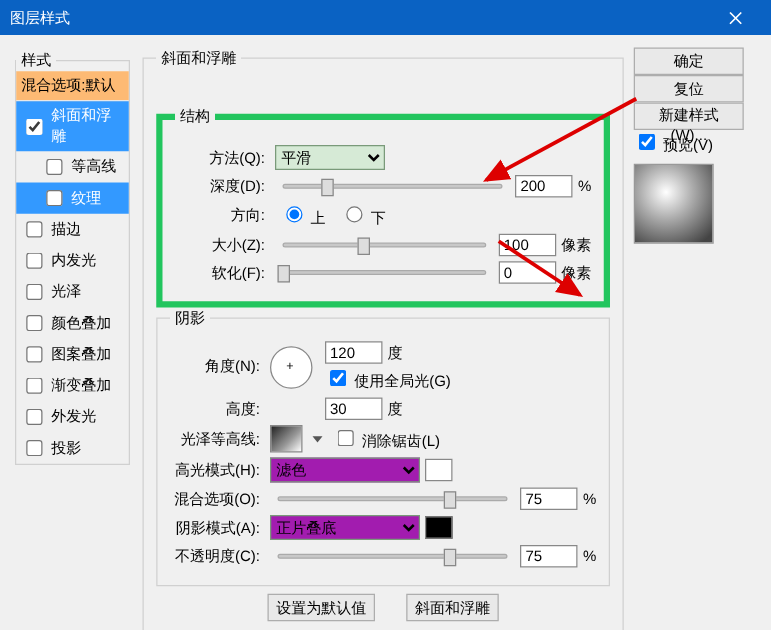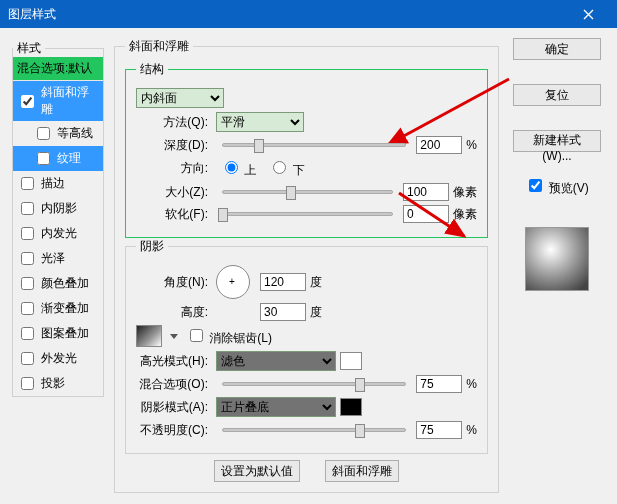--- a/index.html
+++ b/index.html
@@ -5,44 +5,44 @@
 * { box-sizing: border-box; font-family: "Microsoft YaHei", SimSun, sans-serif; font-size: 12px; }
 body { margin: 0; padding: 0; background: #fff; }
 .titlebar { background: #0a62c3; color: #fff; height: 28px; line-height: 28px; padding: 0 8px; display: flex; justify-content: space-between; align-items: center; }
 .titlebar .close { width: 42px; height: 28px; display: flex; align-items: center; justify-content: center; cursor: pointer; }
 .dlg-body { padding: 10px; display: flex; gap: 8px; background: #f0f0f0; height: 476px; }
 .left-col { width: 96px; }
 .left-col fieldset { border: 1px solid #d0d0d0; padding: 0; margin: 2px; }
 .left-col legend { padding: 0 4px; }
 .style-list { }
 .style-item { padding: 3px 4px; display: flex; align-items: center; gap: 4px; cursor: pointer; }
-.style-item.header { background: #22c55e; border-bottom: 1px solid #e8e8e8; }
+.style-item.header { background: #fdba74; border-bottom: 1px solid #e8e8e8; }
 .style-item.sel { background: #3399ff; color: #fff; }
 .style-item.sel input[type=checkbox] { accent-color: #fff; }
 .style-item.child { padding-left: 20px; }
 .mid-col { flex: 1; display: flex; flex-direction: column; gap: 6px; position: relative; }
 .mid-col fieldset { border: 1px solid #d0d0d0; padding: 6px 10px 10px 10px; margin: 0; }
 .mid-col legend { padding: 0 4px; }
 .subgroup { border: 1px solid #d0d0d0; padding: 8px; margin-bottom: 6px; }
 .row { display: flex; align-items: center; margin: 4px 0; gap: 4px; }
 .row .lbl { width: 76px; text-align: right; padding-right: 4px; }
 select.combo { width: 88px; height: 20px; background: #d6ead6; border: 1px solid #7a9a7a; }
-select.combo.lt { background: #737373; }
+select.combo.lt { background: #a21caf; }
 .slider-track { flex: 1; height: 4px; background: #c8c8c8; border: 1px solid #aaa; border-radius: 2px; position: relative; margin: 0 6px; min-width: 90px; }
 .slider-thumb { position: absolute; top: -5px; width: 10px; height: 14px; background: #ddd; border: 1px solid #888; transform: translateX(-50%); }
 input.num { width: 46px; height: 18px; border: 1px solid #888; text-align: left; padding: 0 3px; }
 .radio-grp { display: flex; gap: 12px; margin-left: 4px; }
 .angle-wheel { width: 34px; height: 34px; border: 1px solid #888; border-radius: 50%; background: #fff; position: relative; }
 .angle-wheel .cross { position: absolute; left: 12px; top: 10px; font-size: 10px; }
 .swatch { width: 22px; height: 18px; border: 1px solid #888; background: #fff; }
 .swatch.black { background: #000; }
 .gloss-tile { width: 26px; height: 22px; border: 1px solid #888; background: linear-gradient(135deg,#222 0%,#999 60%,#fff 100%); }
 .btn { min-width: 72px; height: 22px; background: #e9e9e9; border: 1px solid #adadad; cursor: pointer; }
 .btn-row { display: flex; gap: 25px; justify-content: center; margin-top: 6px; }
-.right-col { width: 100px; display: flex; flex-direction: column; gap: 24px; align-items: center; }
+.right-col { width: 100px; display: flex; flex-direction: column; gap: 0; align-items: flex-start; }
 .right-col .btn { width: 88px; }
 .preview-box { width: 64px; height: 64px; border: 1px solid #999; background: radial-gradient(circle at 40% 35%, #fff 0%, #aaa 40%, #444 90%); margin-top: 6px; }
 .arrow { position: absolute; pointer-events: none; }
 </style>
 </head>
 <body>
 
 <div class="titlebar">
   <span>图层样式</span>
   <div class="close">
@@ -72,41 +72,37 @@
         <div class="style-item child sel">
           <input type="checkbox" style="">
           <span>纹理</span>
         </div>
         <div class="style-item">
           <input type="checkbox" style="">
           <span>描边</span>
         </div>
         <div class="style-item">
           <input type="checkbox" style="">
-          <span>内阴影</span>
-        </div>
-        <div class="style-item">
-          <input type="checkbox" style="">
           <span>内发光</span>
         </div>
         <div class="style-item">
           <input type="checkbox" style="">
           <span>光泽</span>
         </div>
         <div class="style-item">
           <input type="checkbox" style="">
           <span>颜色叠加</span>
         </div>
         <div class="style-item">
           <input type="checkbox" style="">
+          <span>图案叠加</span>
+        </div>
+        <div class="style-item">
+          <input type="checkbox" style="">
           <span>渐变叠加</span>
-        </div>
-        <div class="style-item">
-          <input type="checkbox" style="">
-          <span>图案叠加</span>
         </div>
         <div class="style-item">
           <input type="checkbox" style="">
           <span>外发光</span>
         </div>
         <div class="style-item">
           <input type="checkbox" style="">
           <span>投影</span>
         </div>
       </div>
@@ -127,25 +123,24 @@
           <marker id="ah2" markerWidth="8" markerHeight="8" refX="6" refY="3" orient="auto">
             <path d="M0,0 L7,3 L0,6 Z" fill="#d00"></path>
           </marker>
         </defs>
         <path d="M5,5 L70,48" stroke="#d00" stroke-width="3" marker-end="url(#ah2)"></path>
       </svg>
 
     <fieldset>
       <legend>斜面和浮雕</legend>
 
-      <fieldset class="subgroup" style="border:1px solid #22c55e;">
+      <fieldset class="subgroup" style="border:5px solid #22c55e;margin-top:24px;">
         <legend>结构</legend>
 
         <div class="row">
-          <select class="combo"><option>内斜面</option></select>
         </div>
         <div class="row">
           <span class="lbl">方法(Q):</span>
           <select class="combo"><option>平滑</option></select>
         </div>
         <div class="row">
           <span class="lbl">深度(D):</span>
           <div class="slider-track">
               <div class="slider-thumb" style="left:20%"></div>
             </div>
@@ -183,29 +178,33 @@
         <div class="row">
           <span class="lbl">角度(N):</span>
           <div class="angle-wheel">
               <span class="cross">+</span>
             </div>
           <div style="margin-left:6px">
             <div class="row" style="margin:0">
               <input class="num" value="120" style="">
               <span>度</span>
             </div>
+            <div class="row" style="margin:2px 0 0 0">
+              <label><input type="checkbox" checked="" style=""> <span>使用全局光(G)</span></label>
+            </div>
           </div>
         </div>
         <div class="row">
           <span class="lbl">高度:</span>
           <span style="width:40px"></span>
           <input class="num" value="30" style="">
           <span>度</span>
         </div>
         <div class="row">
+          <span class="lbl">光泽等高线:</span>
           <div class="gloss-tile"></div>
           <span style="margin:0 4px;border-left:4px solid transparent;border-right:4px solid transparent;border-top:5px solid #555;display:inline-block"></span>
           <label><input type="checkbox" style=""> <span>消除锯齿(L)</span></label>
         </div>
         <div class="row">
           <span class="lbl">高光模式(H):</span>
           <select class="combo lt" style="width:120px"><option>滤色</option></select>
           <div class="swatch"></div>
         </div>
         <div class="row">

